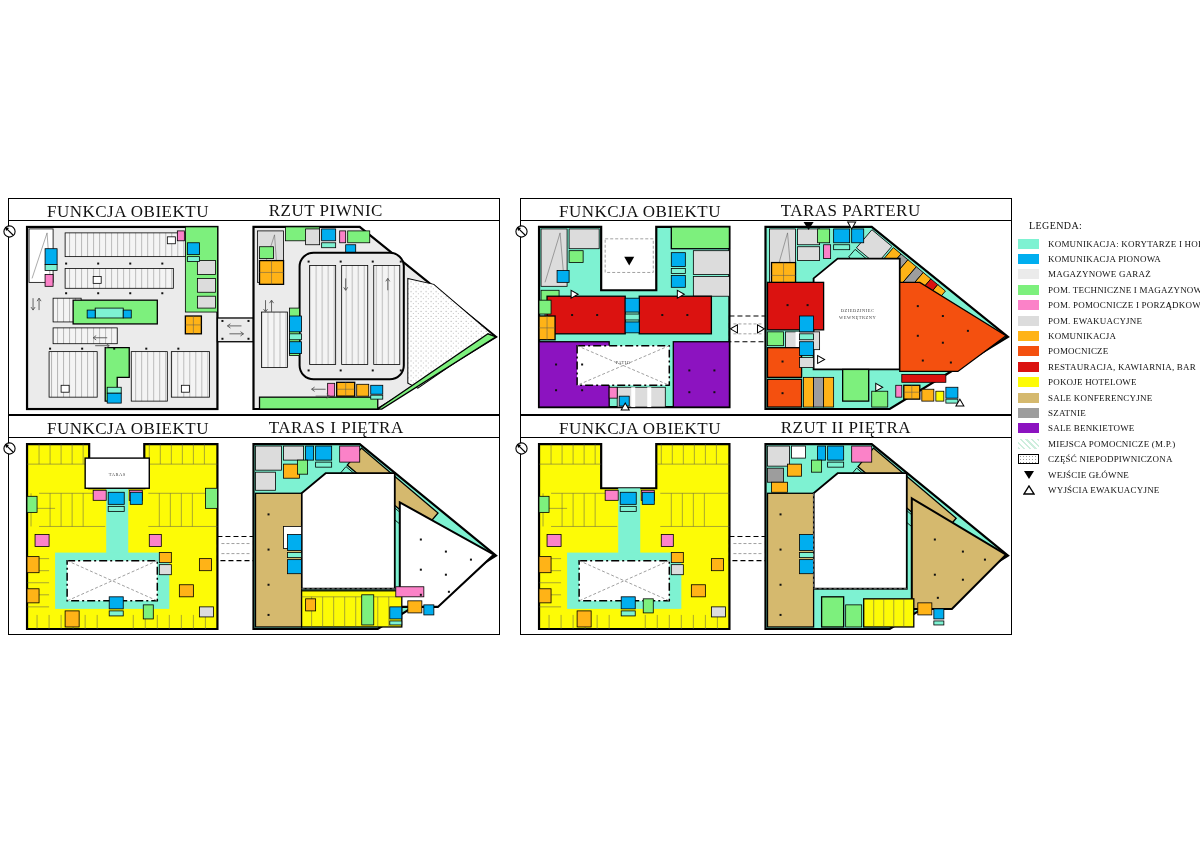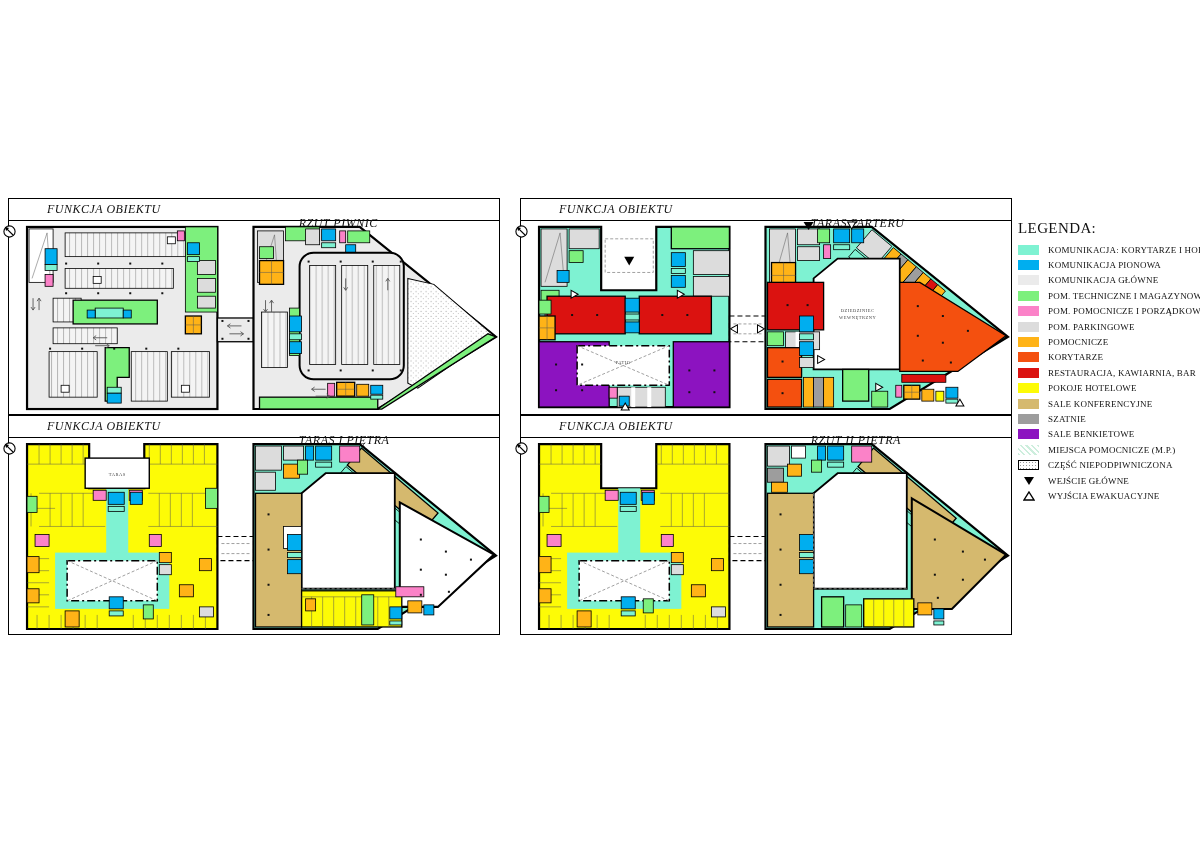--- a/index.html
+++ b/index.html
@@ -1,28 +1,28 @@
 <!DOCTYPE html>
 <html style="--aqua: #7EF2D2; --blue: #00AEEF; --garage: #EBEBEB; --green: #7DF07D; --pink: #FB82C8; --workgray: #DCDCDC; --amber: #FFB317; --recreation: #F4500F; --red: #DB1210; --yellow: #FDFB06; --tan: #D5B96E; --gray: #9D9D9D; --purple: #8C13C0; --ink: #000000; --paper: #FFFFFF;"><head>
 <meta charset="utf-8">
 <style>
   :root{ --paper:#ffffff; }
   html,body{margin:0;padding:0;}
   body{width:1200px;height:848px;position:relative;background:var(--paper);
        font-family:"Liberation Serif",serif;overflow:hidden;}
   .panel{position:absolute;border:1.6px solid #000;background:#fff;box-sizing:border-box;}
   .panel-header{position:relative;height:21px;border-bottom:1.4px solid #000;
-       font-style:italic;font-size:12px;letter-spacing:.5px;color:#111;}
+       font-size:17px;letter-spacing:.5px;color:#111;}
   .hdr-fn{position:absolute;left:38px;top:3px;}
-  .hdr-ttl{position:absolute;left:53%;top:17px;margin-left:30px;}
+  .hdr-ttl{position:absolute;left:53%;top:2px;}
   .plan{position:absolute;left:0;top:22px;width:100%;height:calc(100% - 24px);}
   .north{position:absolute;left:-7px;top:25px;}
   
   .legend{position:absolute;left:1018px;top:220px;width:180px;font-size:9px;color:#111;}
-  .lg-title{font-size:15px;letter-spacing:.4px;margin-bottom:5px;}
+  .lg-title{font-size:10px;letter-spacing:.4px;margin-bottom:5px;margin-left:11px;}
   .lg-row{display:flex;align-items:center;height:15.4px;}
   .sw{width:21px;height:10px;flex:0 0 21px;margin-right:9px;}
   .sw-aqua{background:var(--aqua)} .sw-blue{background:var(--blue)}
   .sw-garage{background:var(--garage)} .sw-green{background:var(--green)}
   .sw-pink{background:var(--pink)} .sw-workgray{background:var(--workgray)}
   .sw-amber{background:var(--amber)} .sw-recreation{background:var(--recreation)}
   .sw-red{background:var(--red)} .sw-yellow{background:var(--yellow)}
   .sw-tan{background:var(--tan)} .sw-gray{background:var(--gray)}
   .sw-purple{background:var(--purple)}
   .sw-parking{background:repeating-linear-gradient(45deg,#cdeedd 0 1.5px,#ffffff 1.5px 4px);}
@@ -523,41 +523,41 @@
   <div class="lg-row">
       <span class="sw sw-aqua"></span>
       <span class="lg-label">KOMUNIKACJA: KORYTARZE I HOL</span>
     </div>
   <div class="lg-row">
       <span class="sw sw-blue"></span>
       <span class="lg-label">KOMUNIKACJA PIONOWA</span>
     </div>
   <div class="lg-row">
       <span class="sw sw-garage"></span>
-      <span class="lg-label">KOMUNIKACJA GŁÓWNE</span>
+      <span class="lg-label">MAGAZYNOWE GARAŻ</span>
     </div>
   <div class="lg-row">
       <span class="sw sw-green"></span>
       <span class="lg-label">POM. TECHNICZNE I MAGAZYNOWE</span>
     </div>
   <div class="lg-row">
       <span class="sw sw-pink"></span>
       <span class="lg-label">POM. POMOCNICZE I PORZĄDKOWE</span>
     </div>
   <div class="lg-row">
       <span class="sw sw-workgray"></span>
-      <span class="lg-label">POM. PARKINGOWE</span>
+      <span class="lg-label">POM. EWAKUACYJNE</span>
     </div>
   <div class="lg-row">
       <span class="sw sw-amber"></span>
+      <span class="lg-label">KOMUNIKACJA</span>
+    </div>
+  <div class="lg-row">
+      <span class="sw sw-recreation"></span>
       <span class="lg-label">POMOCNICZE</span>
-    </div>
-  <div class="lg-row">
-      <span class="sw sw-recreation"></span>
-      <span class="lg-label">KORYTARZE</span>
     </div>
   <div class="lg-row">
       <span class="sw sw-red"></span>
       <span class="lg-label">RESTAURACJA, KAWIARNIA, BAR</span>
     </div>
   <div class="lg-row">
       <span class="sw sw-yellow"></span>
       <span class="lg-label">POKOJE HOTELOWE</span>
     </div>
   <div class="lg-row">

